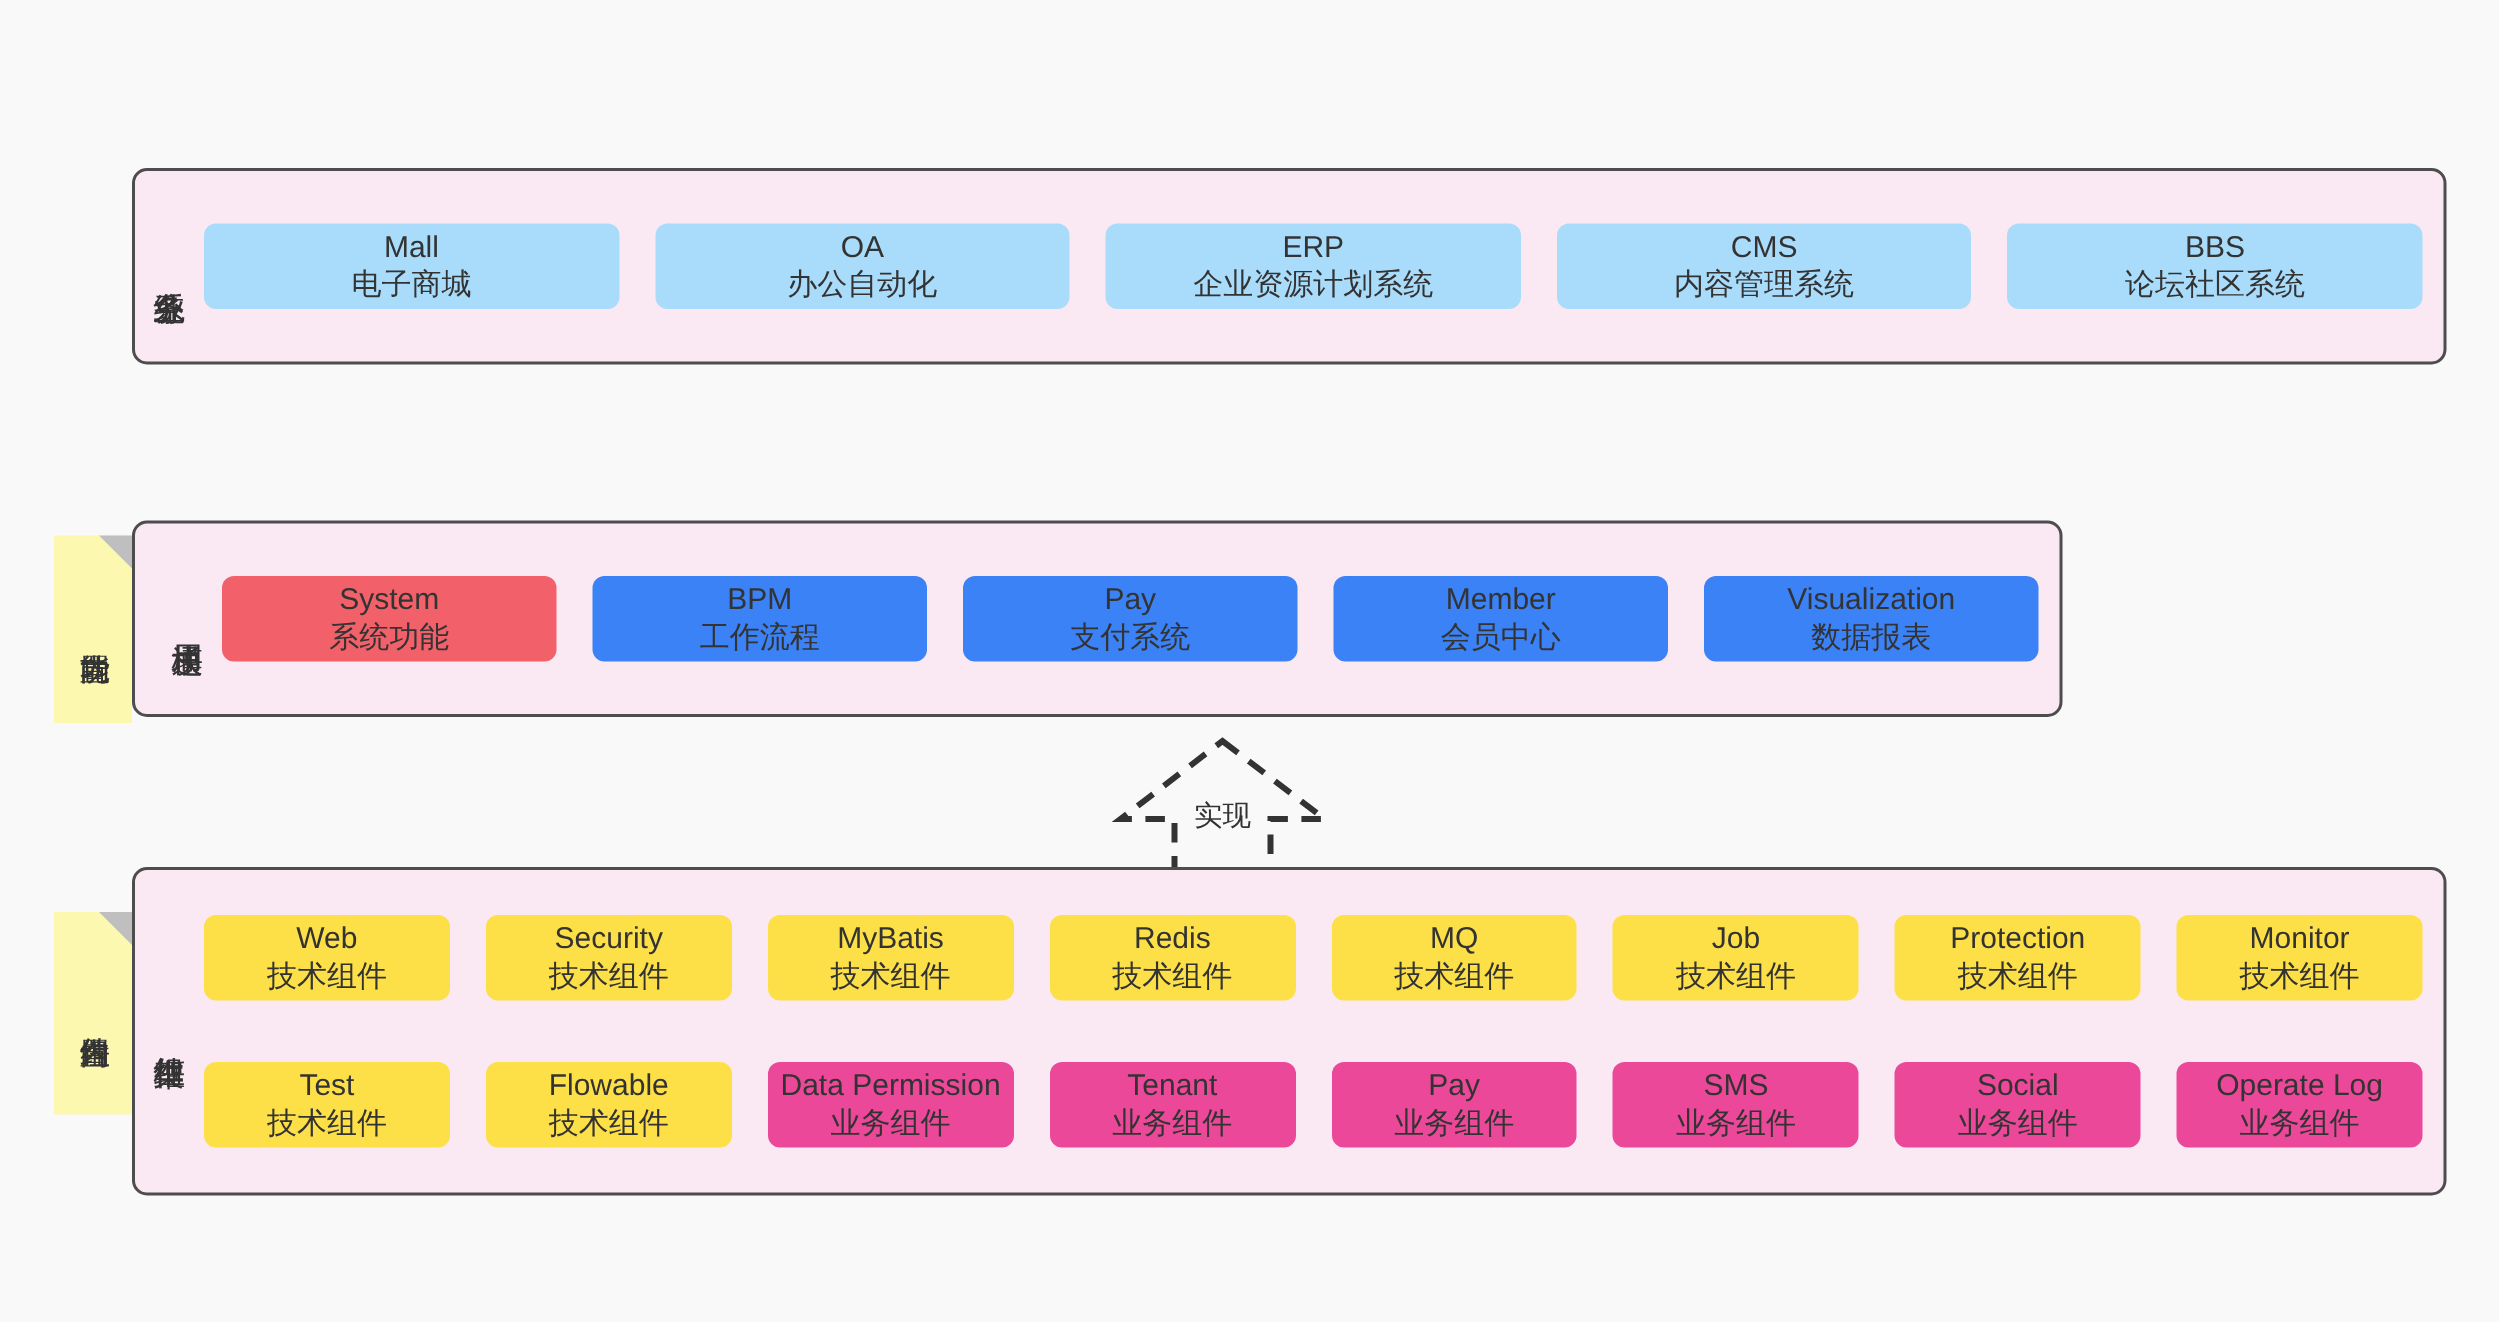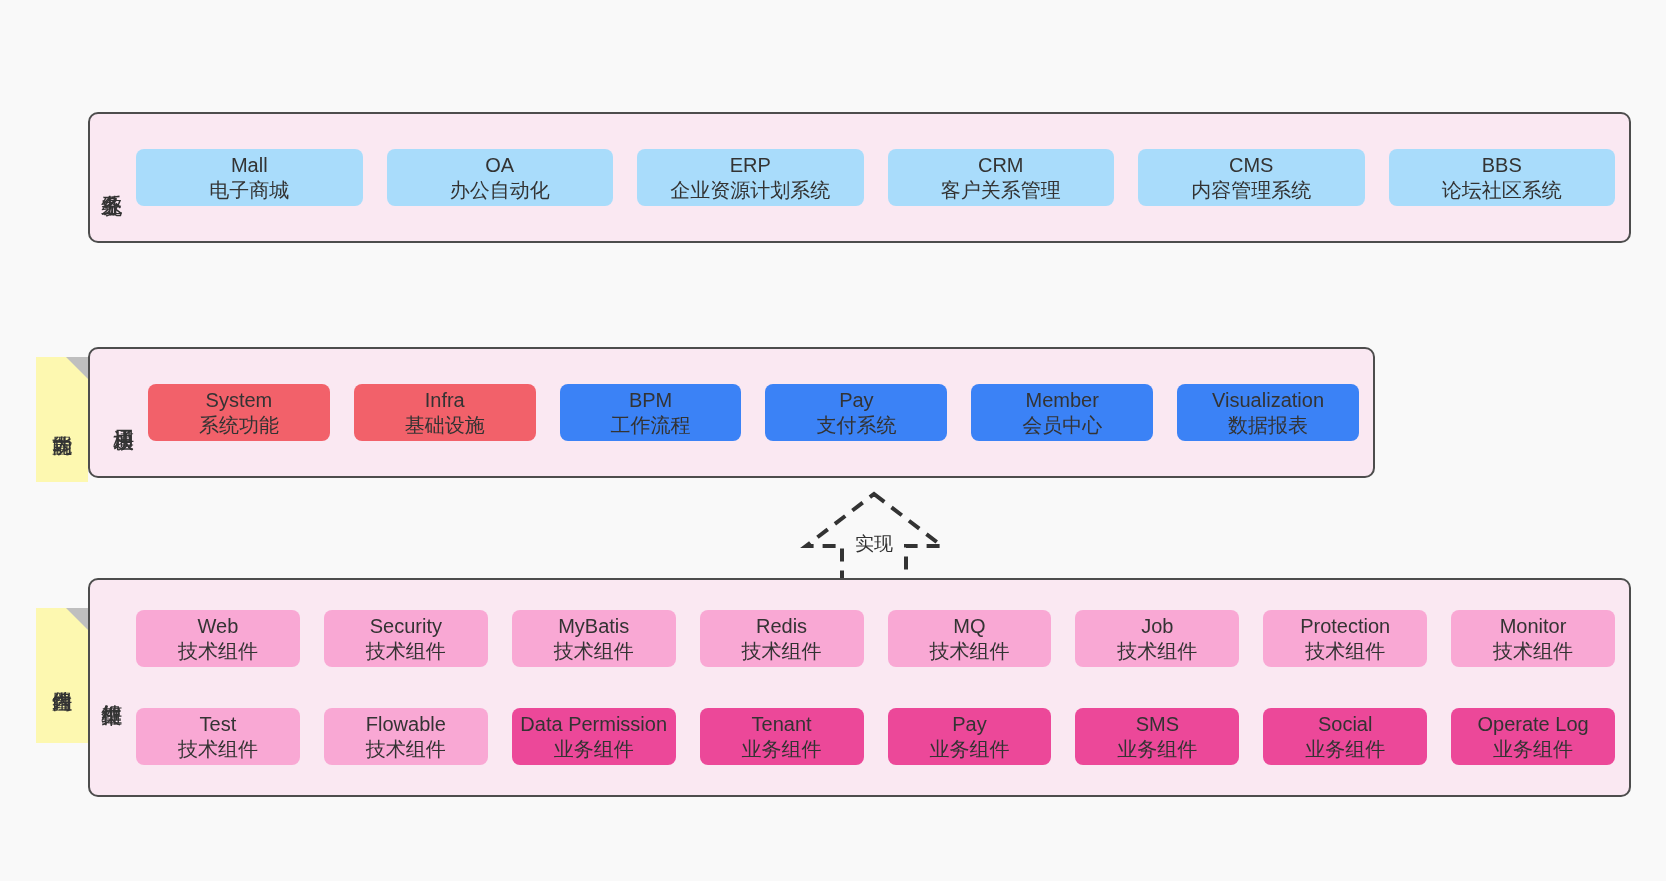--- a/index.html
+++ b/index.html
@@ -81,21 +81,21 @@
     box-sizing: border-box;
     padding: 4px 6px;
   }
   .cell .en { display: block; }
   .cell .cn { display: block; }
 
   
   .c-blue       { background: #a9dcfb; }
   .c-red        { background: #f2616a; }
   .c-pink       { background: #3b82f6; }
-  .c-green      { background: #f9a8d4; }
+  .c-green      { background: #fde047; }
   .c-lightgreen { background: #ec4899; }
 
   
   #layer-business  { left: 88px;  top: 112px; width: 1543px; height: 131px; }
   #layer-business .cells { height: 100%; padding-right: 14px; }
   #layer-business .cell-row { height: 74px; }
 
   #layer-common    { left: 88px;  top: 347px; width: 1287px; height: 131px; padding-left: 12px; }
   #layer-common .cell-row { height: 84px; }
 
@@ -144,21 +144,21 @@
     left: 50%;
     transform: translateX(-50%);
     bottom: 26px;
     font-size: 19px;
     color: #333333;
     background: #f9f9f9;
     padding: 0 3px;
     white-space: nowrap;
   }
   #arrow-build   { left: 760px; top: 255px; }
-  #arrow-realize { left: 794px; top: 488px; }
+  #arrow-realize { left: 735px; top: 488px; }
 </style>
 </head>
 <body>
 
 <div id="canvas">
 
   <div class="layer" id="layer-business">
     <div class="layer-title">业务系统</div>
     <div class="cells">
       <div class="cell-row">
@@ -171,24 +171,20 @@
         <div class="cell c-blue">
           <span class="en">OA</span>
           <span class="cn">办公自动化</span>
         </div>
 
         <div class="cell c-blue">
           <span class="en">ERP</span>
           <span class="cn">企业资源计划系统</span>
         </div>
 
-        <div class="cell c-blue">
-          <span class="en">CRM</span>
-          <span class="cn">客户关系管理</span>
-        </div>
 
         <div class="cell c-blue">
           <span class="en">CMS</span>
           <span class="cn">内容管理系统</span>
         </div>
 
         <div class="cell c-blue">
           <span class="en">BBS</span>
           <span class="cn">论坛社区系统</span>
         </div>
@@ -206,24 +202,20 @@
   <div class="layer" id="layer-common">
     <div class="layer-title">通用模块</div>
     <div class="cells">
       <div class="cell-row">
 
         <div class="cell c-red">
           <span class="en">System</span>
           <span class="cn">系统功能</span>
         </div>
 
-        <div class="cell c-red">
-          <span class="en">Infra</span>
-          <span class="cn">基础设施</span>
-        </div>
 
         <div class="cell c-pink">
           <span class="en">BPM</span>
           <span class="cn">工作流程</span>
         </div>
 
         <div class="cell c-pink">
           <span class="en">Pay</span>
           <span class="cn">支付系统</span>
         </div>

